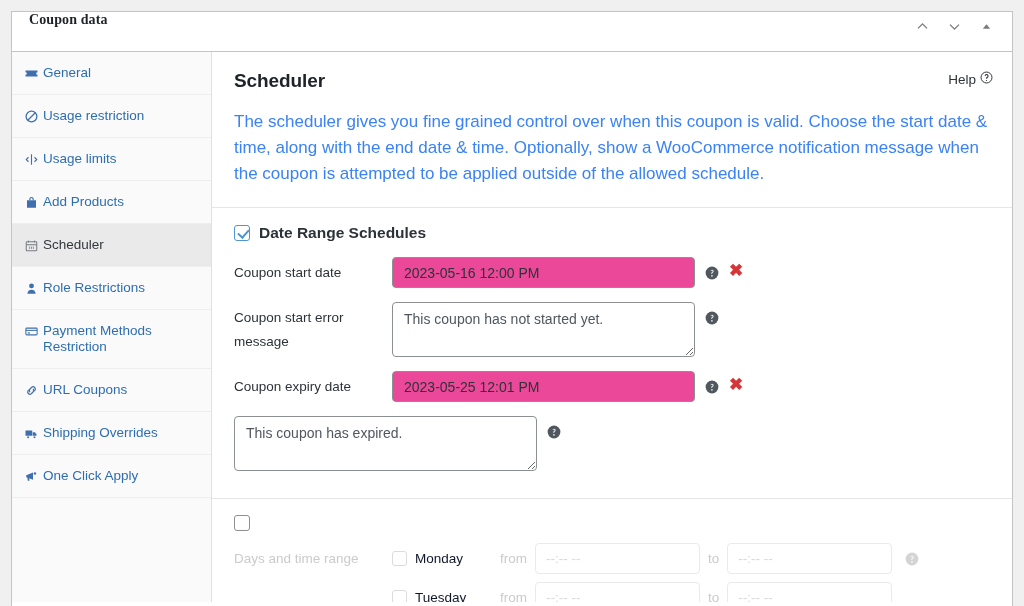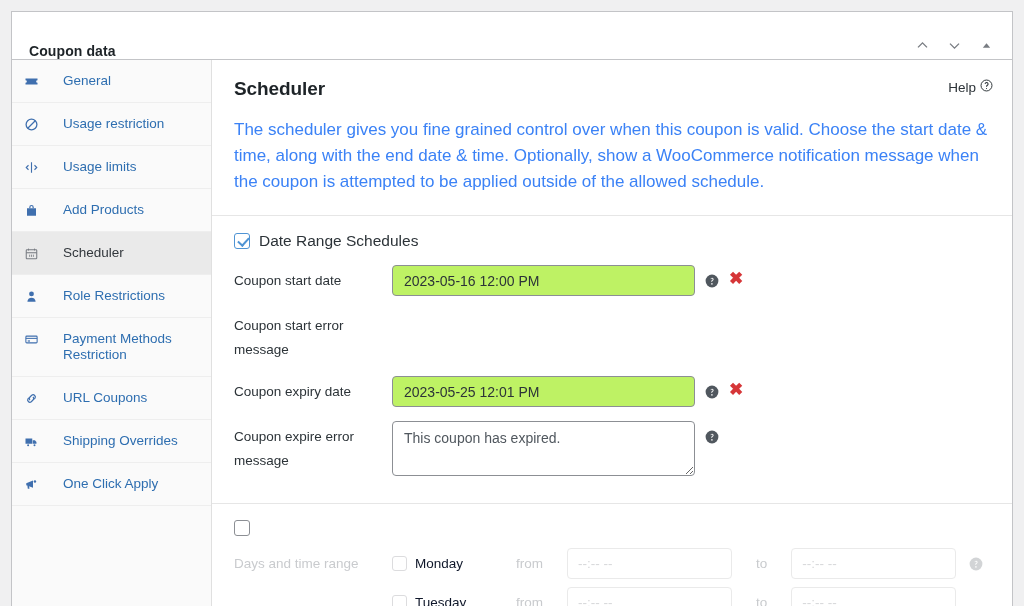--- a/index.html
+++ b/index.html
@@ -16,26 +16,27 @@
     left: 11px; top: 11px;
     width: 1002px; height: 595px;
     background: #fff;
     border: 1px solid #c3c4c7;
     border-bottom: none;
     overflow: hidden;
   }
 
   
   .titlebar {
-    height: 48px;
+    height: 40px;
     border-bottom: 1px solid #c3c4c7;
     display: flex;
-    align-items: flex-end;
+    align-items: flex-start;
     padding: 0 12px 0 17px;
     background: #fff;
+    font-family: Liberation Serif, serif;
   }
   .titlebar-title {
     font-size: 14px;
     font-weight: bold;
     color: #1d2327;
     letter-spacing: 0.1px;
     flex: 1;
   }
   .titlebar-controls { display: flex; align-items: center; gap: 4px; }
   .tb-btn {
@@ -55,21 +56,21 @@
   
   .sidebar {
     width: 200px;
     flex: none;
     background: #fafafa;
     border-right: 1px solid #e0e0e0;
   }
   .side-item {
     display: flex;
     align-items: flex-start;
-    gap: 24px;
+    gap: 4px;
     padding: 13px 10px 13px 11px;
     border-bottom: 1px solid #eee;
     font-size: 13.5px;
     line-height: 16px;
     color: #2e6eb0;
     cursor: pointer;
     background: #fafafa;
   }
   .side-item .side-icon {
     flex: none;
@@ -131,21 +132,21 @@
   .sched-block { padding: 0 22px; }
 
   .block-head {
     display: flex;
     align-items: center;
     gap: 9px;
     padding: 16px 0 8px 0;
   }
   .block-head .ttl {
     font-size: 15.5px;
-    font-weight: normal;
+    font-weight: bold;
     color: #2c3338;
   }
 
   
   .cbx {
     width: 16px; height: 16px;
     flex: none;
     border: 1px solid #8c8f94;
     border-radius: 3px;
     background: #fff;
@@ -183,21 +184,21 @@
 
   input.txt {
     width: 303px;
     height: 31px;
     padding: 4px 11px;
     font-size: 14px;
     font-family: "Liberation Sans", sans-serif;
     color: #2c3338;
     border: 1px solid #8c8f94;
     border-radius: 4px;
-    background: #bef264;
+    background: #ec4899;
     outline: none;
   }
   textarea.txta {
     width: 303px;
     height: 55px;
     padding: 6px 11px;
     font-size: 14px;
     font-family: "Liberation Sans", sans-serif;
     color: #50575e;
     border: 1px solid #8c8f94;
@@ -235,21 +236,21 @@
     color: #c9cbce;
   }
   .day-chk {
     display: flex; align-items: center; gap: 8px;
     width: 100px; flex: none;
   }
   .day-chk span { font-size: 13.5px; color: #0f172a; }
   .fromto {
     font-size: 13.5px;
     color: #c9cbce;
-    margin: 0 24px;
+    margin: 0 8px;
     text-align: right;
   }
   input.time {
     width: 165px;
     height: 31px;
     padding: 4px 10px;
     font-size: 13.5px;
     font-family: "Liberation Sans", sans-serif;
     border: 1px solid #eaeaea;
     border-radius: 4px;
@@ -437,39 +438,48 @@
                 <path d="M8.2 7.6a1.9 1.9 0 113 1.8c-.6.45-1 .8-1 1.5h-1.2c0-1.1.5-1.6 1.2-2.1.4-.3.6-.6.6-1a1 1 0 10-2 0z" fill="#fff"></path>
                 <circle cx="9.9" cy="13.6" r="0.95" fill="#fff"></circle>
               </svg>
             </span>
             <span class="del-x">✖</span>
           </div>
         </div>
 
         <div class="field-row">
           <div class="field-label">Coupon start error message</div>
+          <div class="field-ctrl">
+            <textarea class="txta" style="">This coupon has not started yet.</textarea>
+            <span class="help-dot">
+              <svg width="16" height="16" viewBox="0 0 20 20">
+                <circle cx="10" cy="10" r="8" fill="#50575e"></circle>
+                <path d="M8.2 7.6a1.9 1.9 0 113 1.8c-.6.45-1 .8-1 1.5h-1.2c0-1.1.5-1.6 1.2-2.1.4-.3.6-.6.6-1a1 1 0 10-2 0z" fill="#fff"></path>
+                <circle cx="9.9" cy="13.6" r="0.95" fill="#fff"></circle>
+              </svg>
+            </span>
+          </div>
         </div>
 
         <div class="field-row">
           <div class="field-label">Coupon expiry date</div>
           <div class="field-ctrl">
             <input class="txt" type="text" value="2023-05-25 12:01 PM" style="">
             <span class="help-dot">
               <svg width="16" height="16" viewBox="0 0 20 20">
                 <circle cx="10" cy="10" r="8" fill="#50575e"></circle>
                 <path d="M8.2 7.6a1.9 1.9 0 113 1.8c-.6.45-1 .8-1 1.5h-1.2c0-1.1.5-1.6 1.2-2.1.4-.3.6-.6.6-1a1 1 0 10-2 0z" fill="#fff"></path>
                 <circle cx="9.9" cy="13.6" r="0.95" fill="#fff"></circle>
               </svg>
             </span>
             <span class="del-x">✖</span>
           </div>
         </div>
 
         <div class="field-row">
-          <div class="field-label">Coupon expire error message</div>
           <div class="field-ctrl">
             <textarea class="txta" style="">This coupon has expired.</textarea>
             <span class="help-dot">
               <svg width="16" height="16" viewBox="0 0 20 20">
                 <circle cx="10" cy="10" r="8" fill="#50575e"></circle>
                 <path d="M8.2 7.6a1.9 1.9 0 113 1.8c-.6.45-1 .8-1 1.5h-1.2c0-1.1.5-1.6 1.2-2.1.4-.3.6-.6.6-1a1 1 0 10-2 0z" fill="#fff"></path>
                 <circle cx="9.9" cy="13.6" r="0.95" fill="#fff"></circle>
               </svg>
             </span>
           </div>

